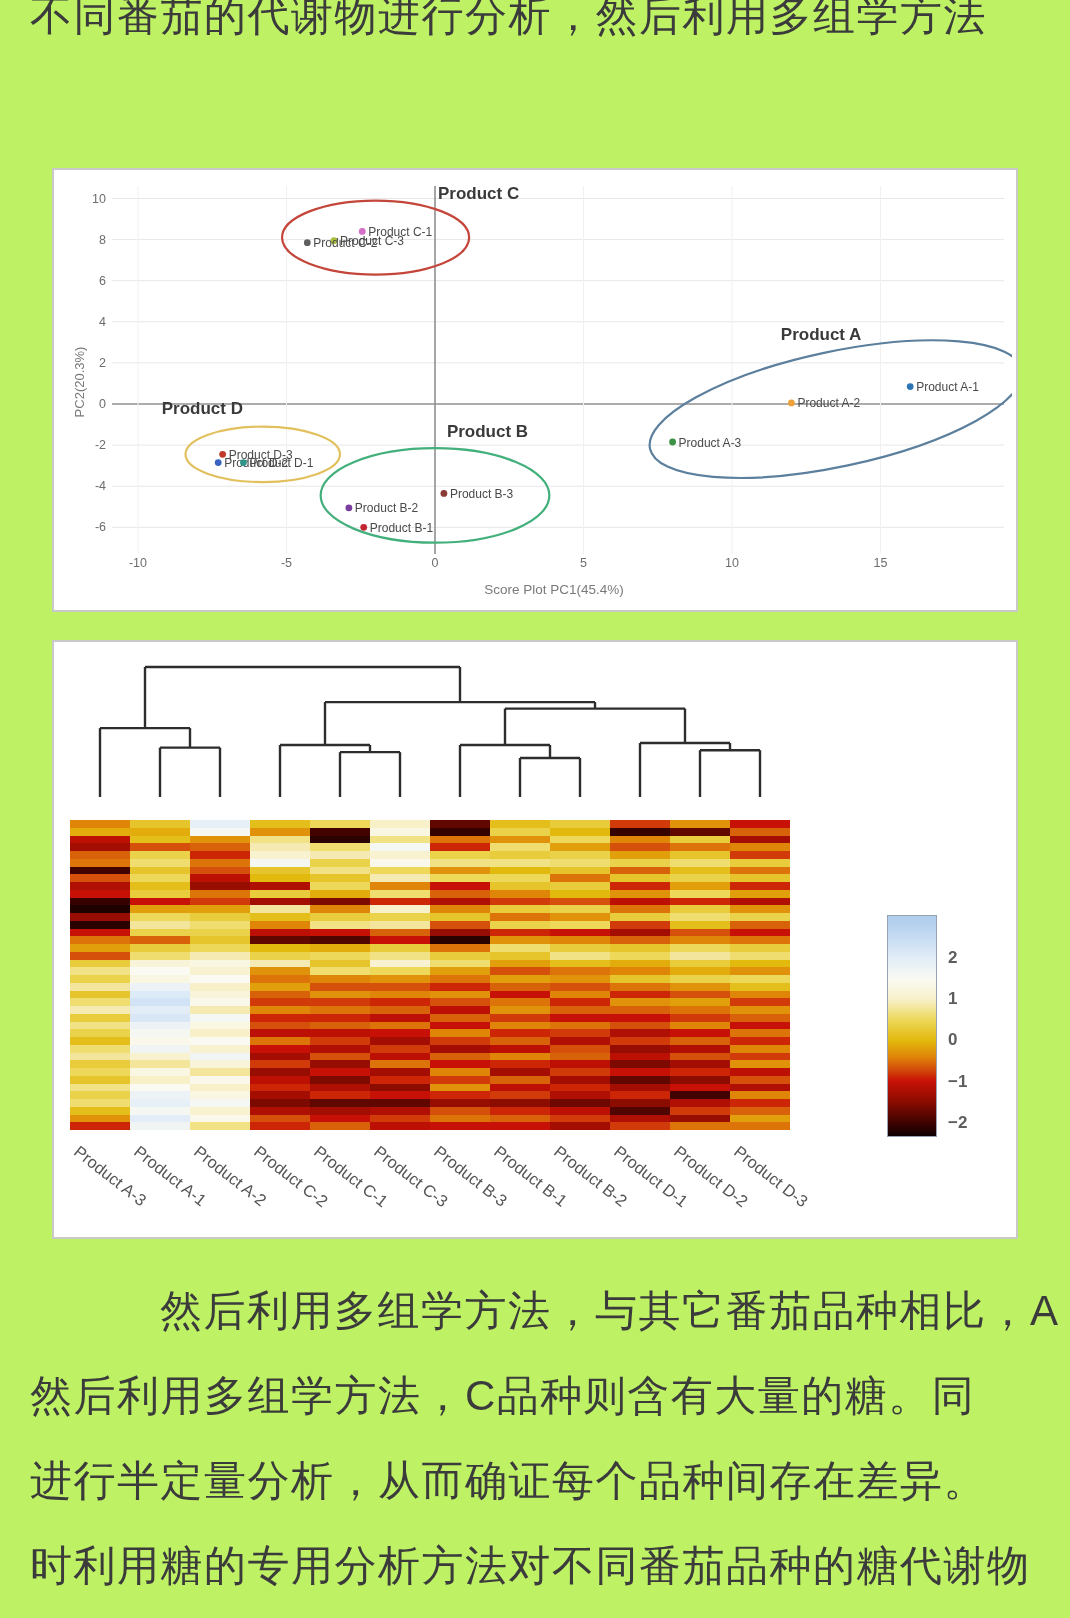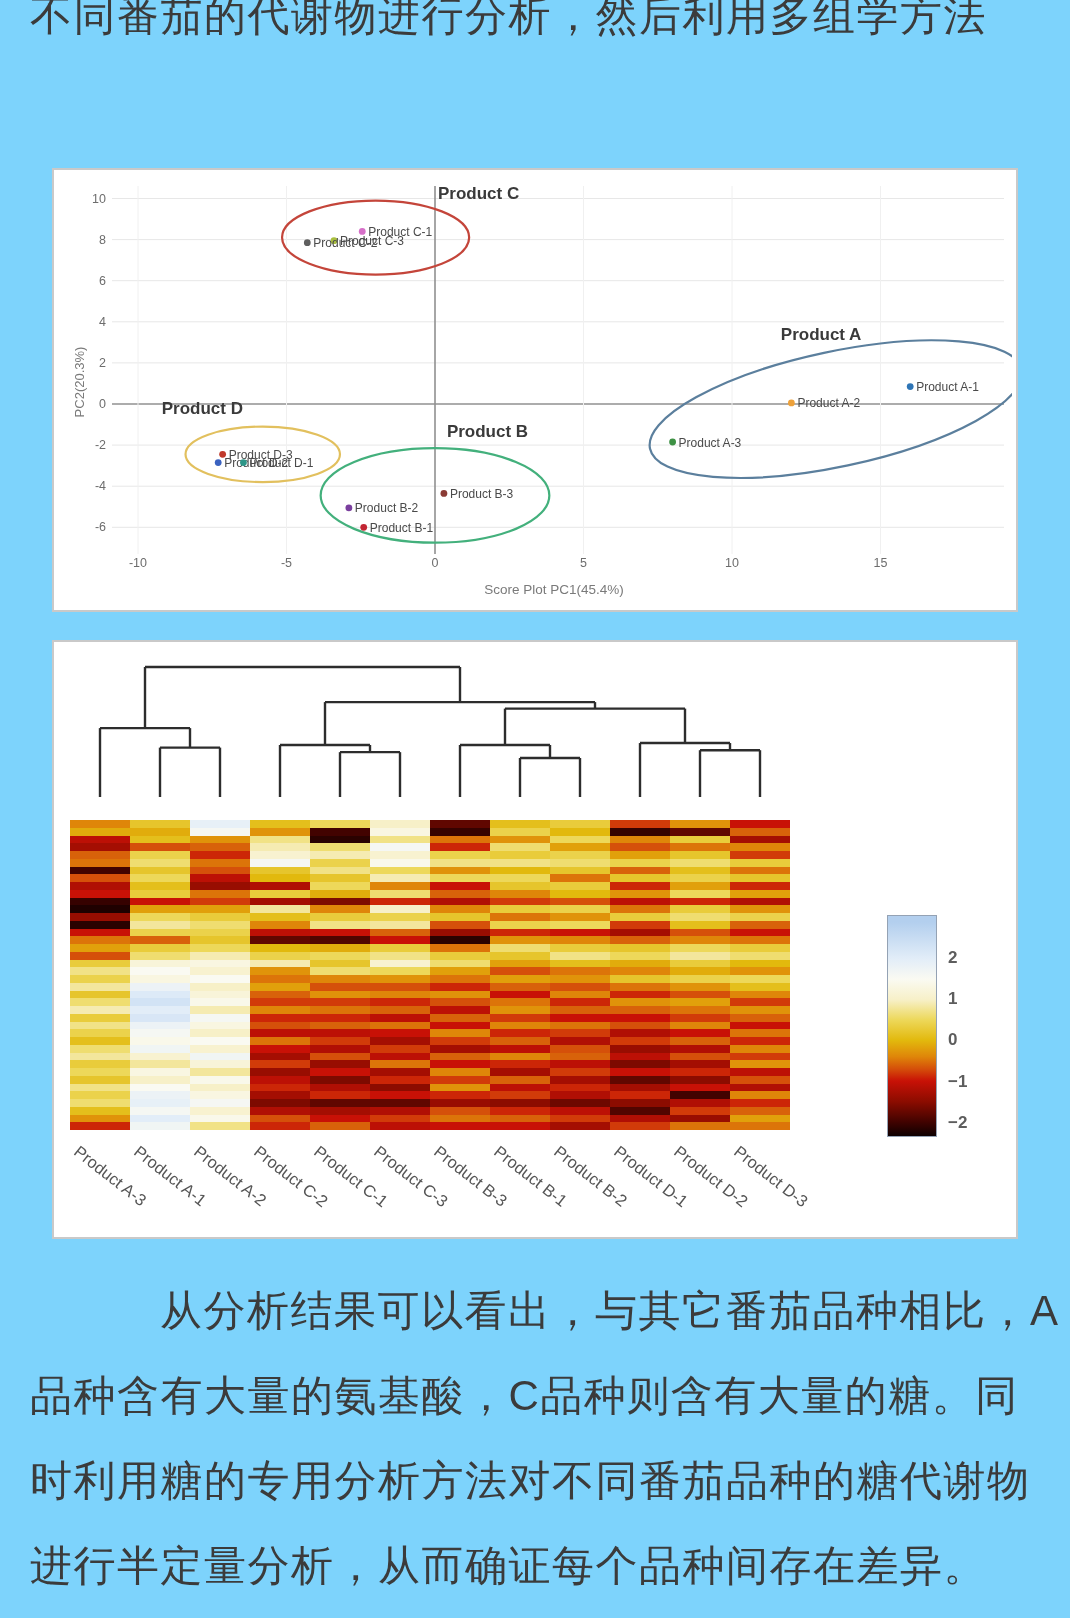--- a/index.html
+++ b/index.html
@@ -1,16 +1,16 @@
 <!DOCTYPE html>
 <html><head>
 <meta charset="utf-8">
 <style>
   html,body{margin:0;padding:0;background:#ffffff;}
-  .page{position:relative;width:1070px;height:1618px;background:#7dd3fc;overflow:hidden;
+  .page{position:relative;width:1070px;height:1618px;background:#bef264;overflow:hidden;
         font-family:"Liberation Sans","DejaVu Sans",sans-serif;}
   .para{position:absolute;left:30px;width:1012px;color:#3b3b3b;font-size:42px;letter-spacing:1.5px;}
   .para .line{white-space:nowrap;}
   .para.top .line{margin-bottom:34px;line-height:52px;}
   .para.bottom .line{line-height:85px;}
   .para.bottom .indent{padding-left:130px;}
   .panel{position:absolute;background:#ffffff;border:2px solid #c9c9c9;}
   .panel1{left:52px;top:168px;width:962px;height:440px;}
   .panel2{left:52px;top:640px;width:962px;height:595px;}
   .panel svg{position:absolute;left:0;top:0;}
@@ -662,19 +662,19 @@
         <span class="col-label" style="left: 388px;">Product B-3</span>
         <span class="col-label" style="left: 448px;">Product B-1</span>
         <span class="col-label" style="left: 508px;">Product B-2</span>
         <span class="col-label" style="left: 568px;">Product D-1</span>
         <span class="col-label" style="left: 628px;">Product D-2</span>
         <span class="col-label" style="left: 688px;">Product D-3</span>
       </div>
   </div>
 
   <div class="para bottom" style="top:1268px;">
-    <div class="line indent">从分析结果可以看出，与其它番茄品种相比，A</div>
-    <div class="line">品种含有大量的氨基酸，C品种则含有大量的糖。同</div>
+    <div class="line indent">然后利用多组学方法，与其它番茄品种相比，A</div>
+    <div class="line">然后利用多组学方法，C品种则含有大量的糖。同</div>
+    <div class="line">进行半定量分析，从而确证每个品种间存在差异。</div>
     <div class="line">时利用糖的专用分析方法对不同番茄品种的糖代谢物</div>
-    <div class="line">进行半定量分析，从而确证每个品种间存在差异。</div>
   </div>
 
 </div>
 
 </body></html>

